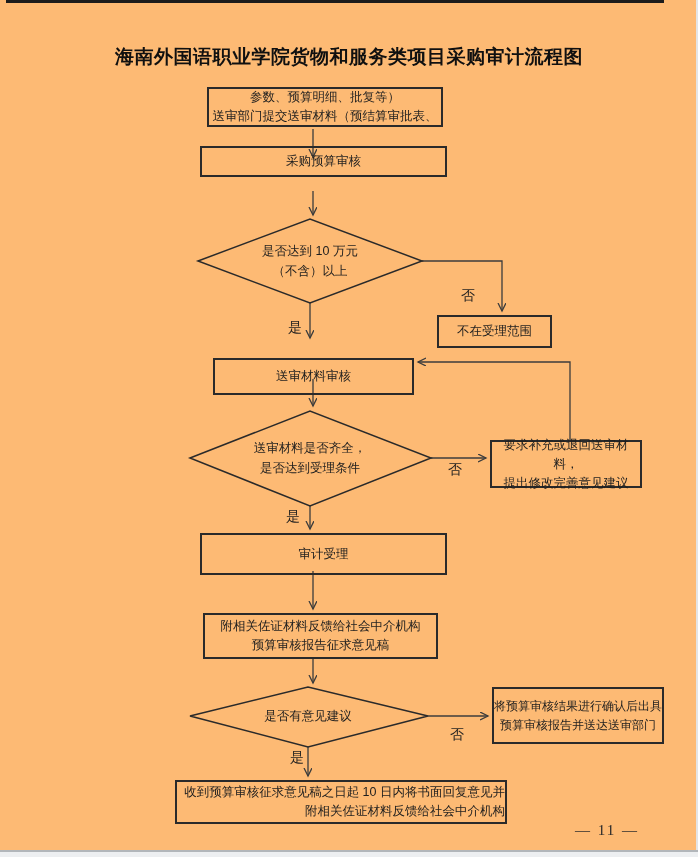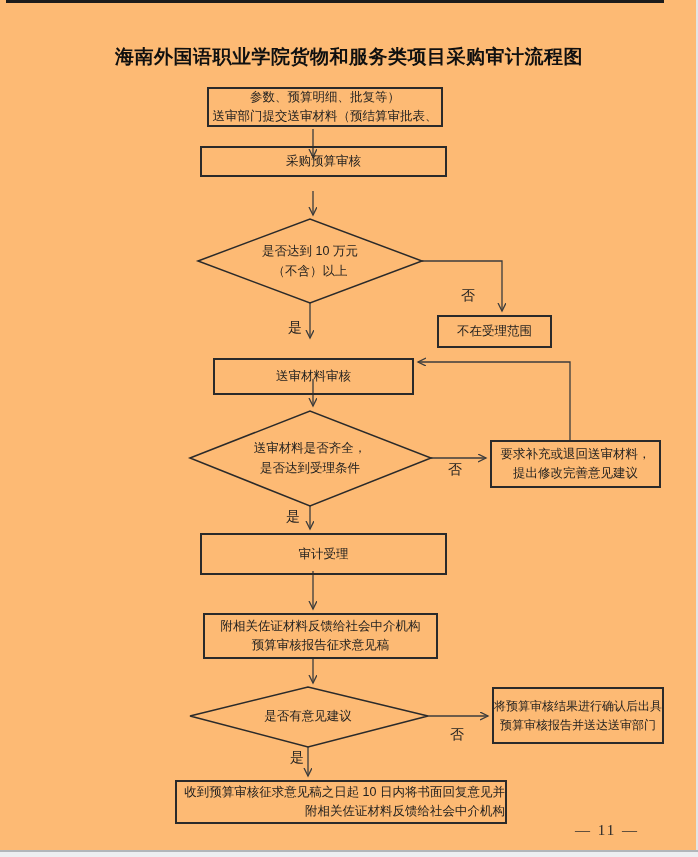--- a/index.html
+++ b/index.html
@@ -93,21 +93,21 @@
     <div>送审材料审核</div>
   </div>
 
   <div class="dtext" style="left:220px;top:436px;width:180px;height:44px;">
     <div>送审材料是否齐全，</div>
     <div>是否达到受理条件</div>
   </div>
 
   <div class="blabel" style="left:446px;top:461px;">否</div>
 
-  <div class="box" style="left:490px;top:440px;width:171px;height:48px;">
+  <div class="box" style="left:490px;top:440px;width:152px;height:48px;">
     <div>要求补充或退回送审材料，</div>
     <div>提出修改完善意见建议</div>
   </div>
 
   <div class="blabel" style="left:284px;top:508px;">是</div>
 
   <div class="box" style="left:200px;top:533px;width:247px;height:42px;">
     <div>审计受理</div>
   </div>
 

